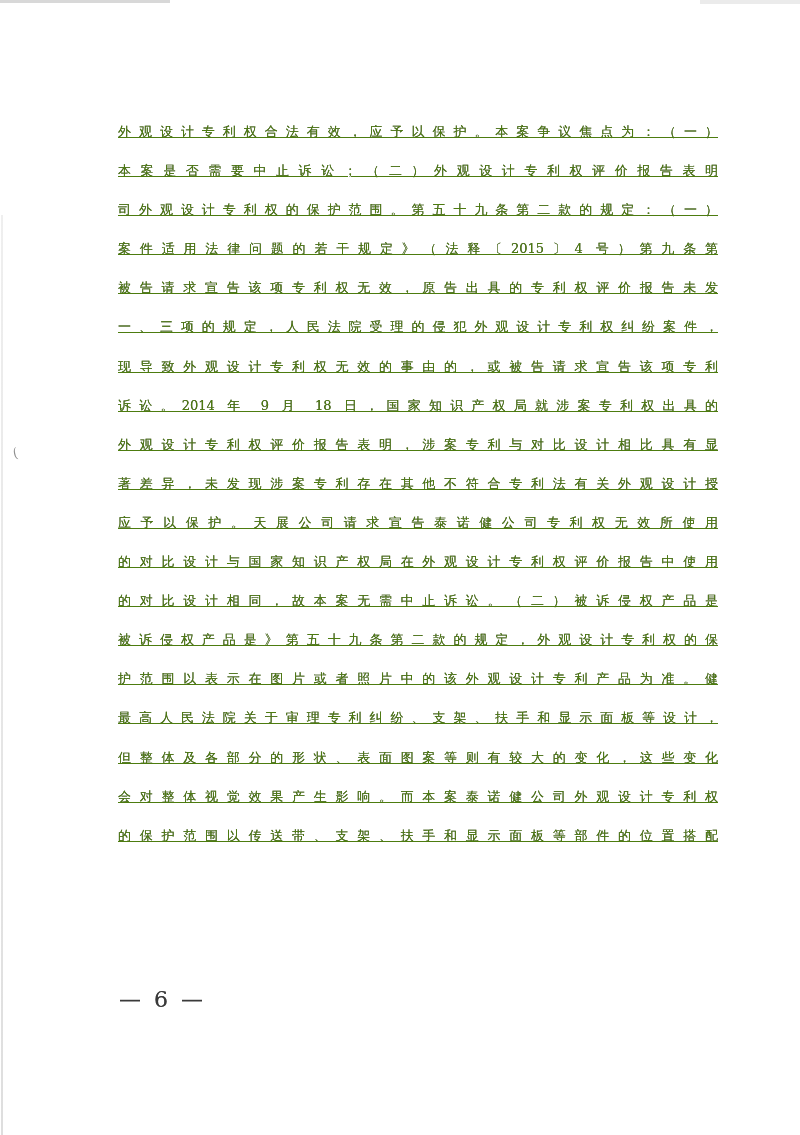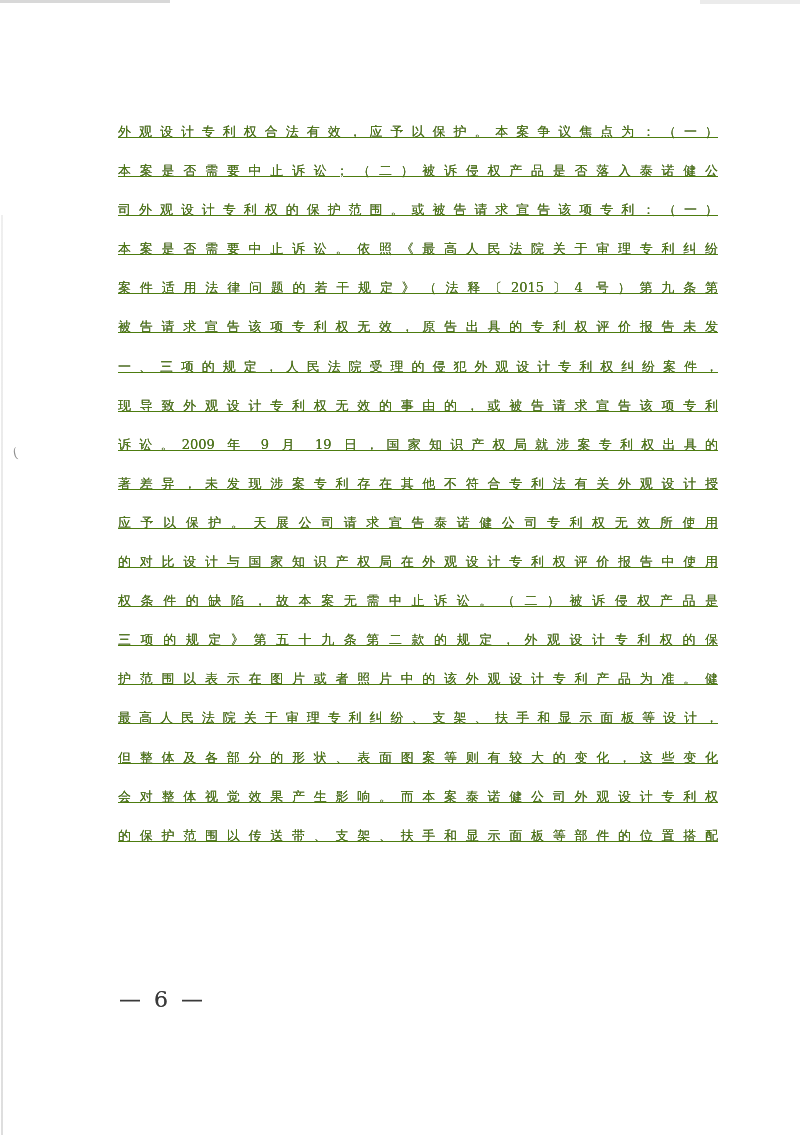--- a/index.html
+++ b/index.html
@@ -71,33 +71,33 @@
 <body>
 
 <div class="page">
   <div class="edge-top-a"></div>
   <div class="edge-top-b"></div>
   <div class="edge-left"></div>
   <div class="margin-mark">(</div>
 
   <div class="textblock">
       <div class="line">外观设计专利权合法有效，应予以保护。本案争议焦点为：（一）</div>
-      <div class="line">本案是否需要中止诉讼；（二）被诉侵权产品是否落入泰诺健公</div>
-      <div class="line">司外观设计专利权的保护范围。或被告请求宣告该项专利：（一）</div>
-      <div class="line">本案是否需要中止诉讼。依照《最高人民法院关于审理专利纠纷</div>
+      <div class="line">本案是否需要中止诉讼；（二）外观设计专利权评价报告表明</div>
+      <div class="line">司外观设计专利权的保护范围。第五十九条第二款的规定：（一）</div>
       <div class="line">案件适用法律问题的若干规定》（法释〔2015〕4 号）第九条第</div>
       <div class="line">被告请求宣告该项专利权无效，原告出具的专利权评价报告未发</div>
       <div class="line">一、三项的规定，人民法院受理的侵犯外观设计专利权纠纷案件，</div>
       <div class="line">现导致外观设计专利权无效的事由的，或被告请求宣告该项专利</div>
-      <div class="line">诉讼。2009 年 9 月 19 日，国家知识产权局就涉案专利权出具的</div>
+      <div class="line">诉讼。2014 年 9 月 18 日，国家知识产权局就涉案专利权出具的</div>
+      <div class="line">外观设计专利权评价报告表明，涉案专利与对比设计相比具有显</div>
       <div class="line">著差异，未发现涉案专利存在其他不符合专利法有关外观设计授</div>
       <div class="line">应予以保护。天展公司请求宣告泰诺健公司专利权无效所使用</div>
       <div class="line">的对比设计与国家知识产权局在外观设计专利权评价报告中使用</div>
-      <div class="line">权条件的缺陷，故本案无需中止诉讼。（二）被诉侵权产品是</div>
-      <div class="line">三项的规定》第五十九条第二款的规定，外观设计专利权的保</div>
+      <div class="line">的对比设计相同，故本案无需中止诉讼。（二）被诉侵权产品是</div>
+      <div class="line">被诉侵权产品是》第五十九条第二款的规定，外观设计专利权的保</div>
       <div class="line">护范围以表示在图片或者照片中的该外观设计专利产品为准。健</div>
       <div class="line">最高人民法院关于审理专利纠纷、支架、扶手和显示面板等设计，</div>
       <div class="line">但整体及各部分的形状、表面图案等则有较大的变化，这些变化</div>
       <div class="line">会对整体视觉效果产生影响。而本案泰诺健公司外观设计专利权</div>
       <div class="line">的保护范围以传送带、支架、扶手和显示面板等部件的位置搭配</div>
     </div>
 
   <div class="pageno">— 6 —</div>
 </div>
 

